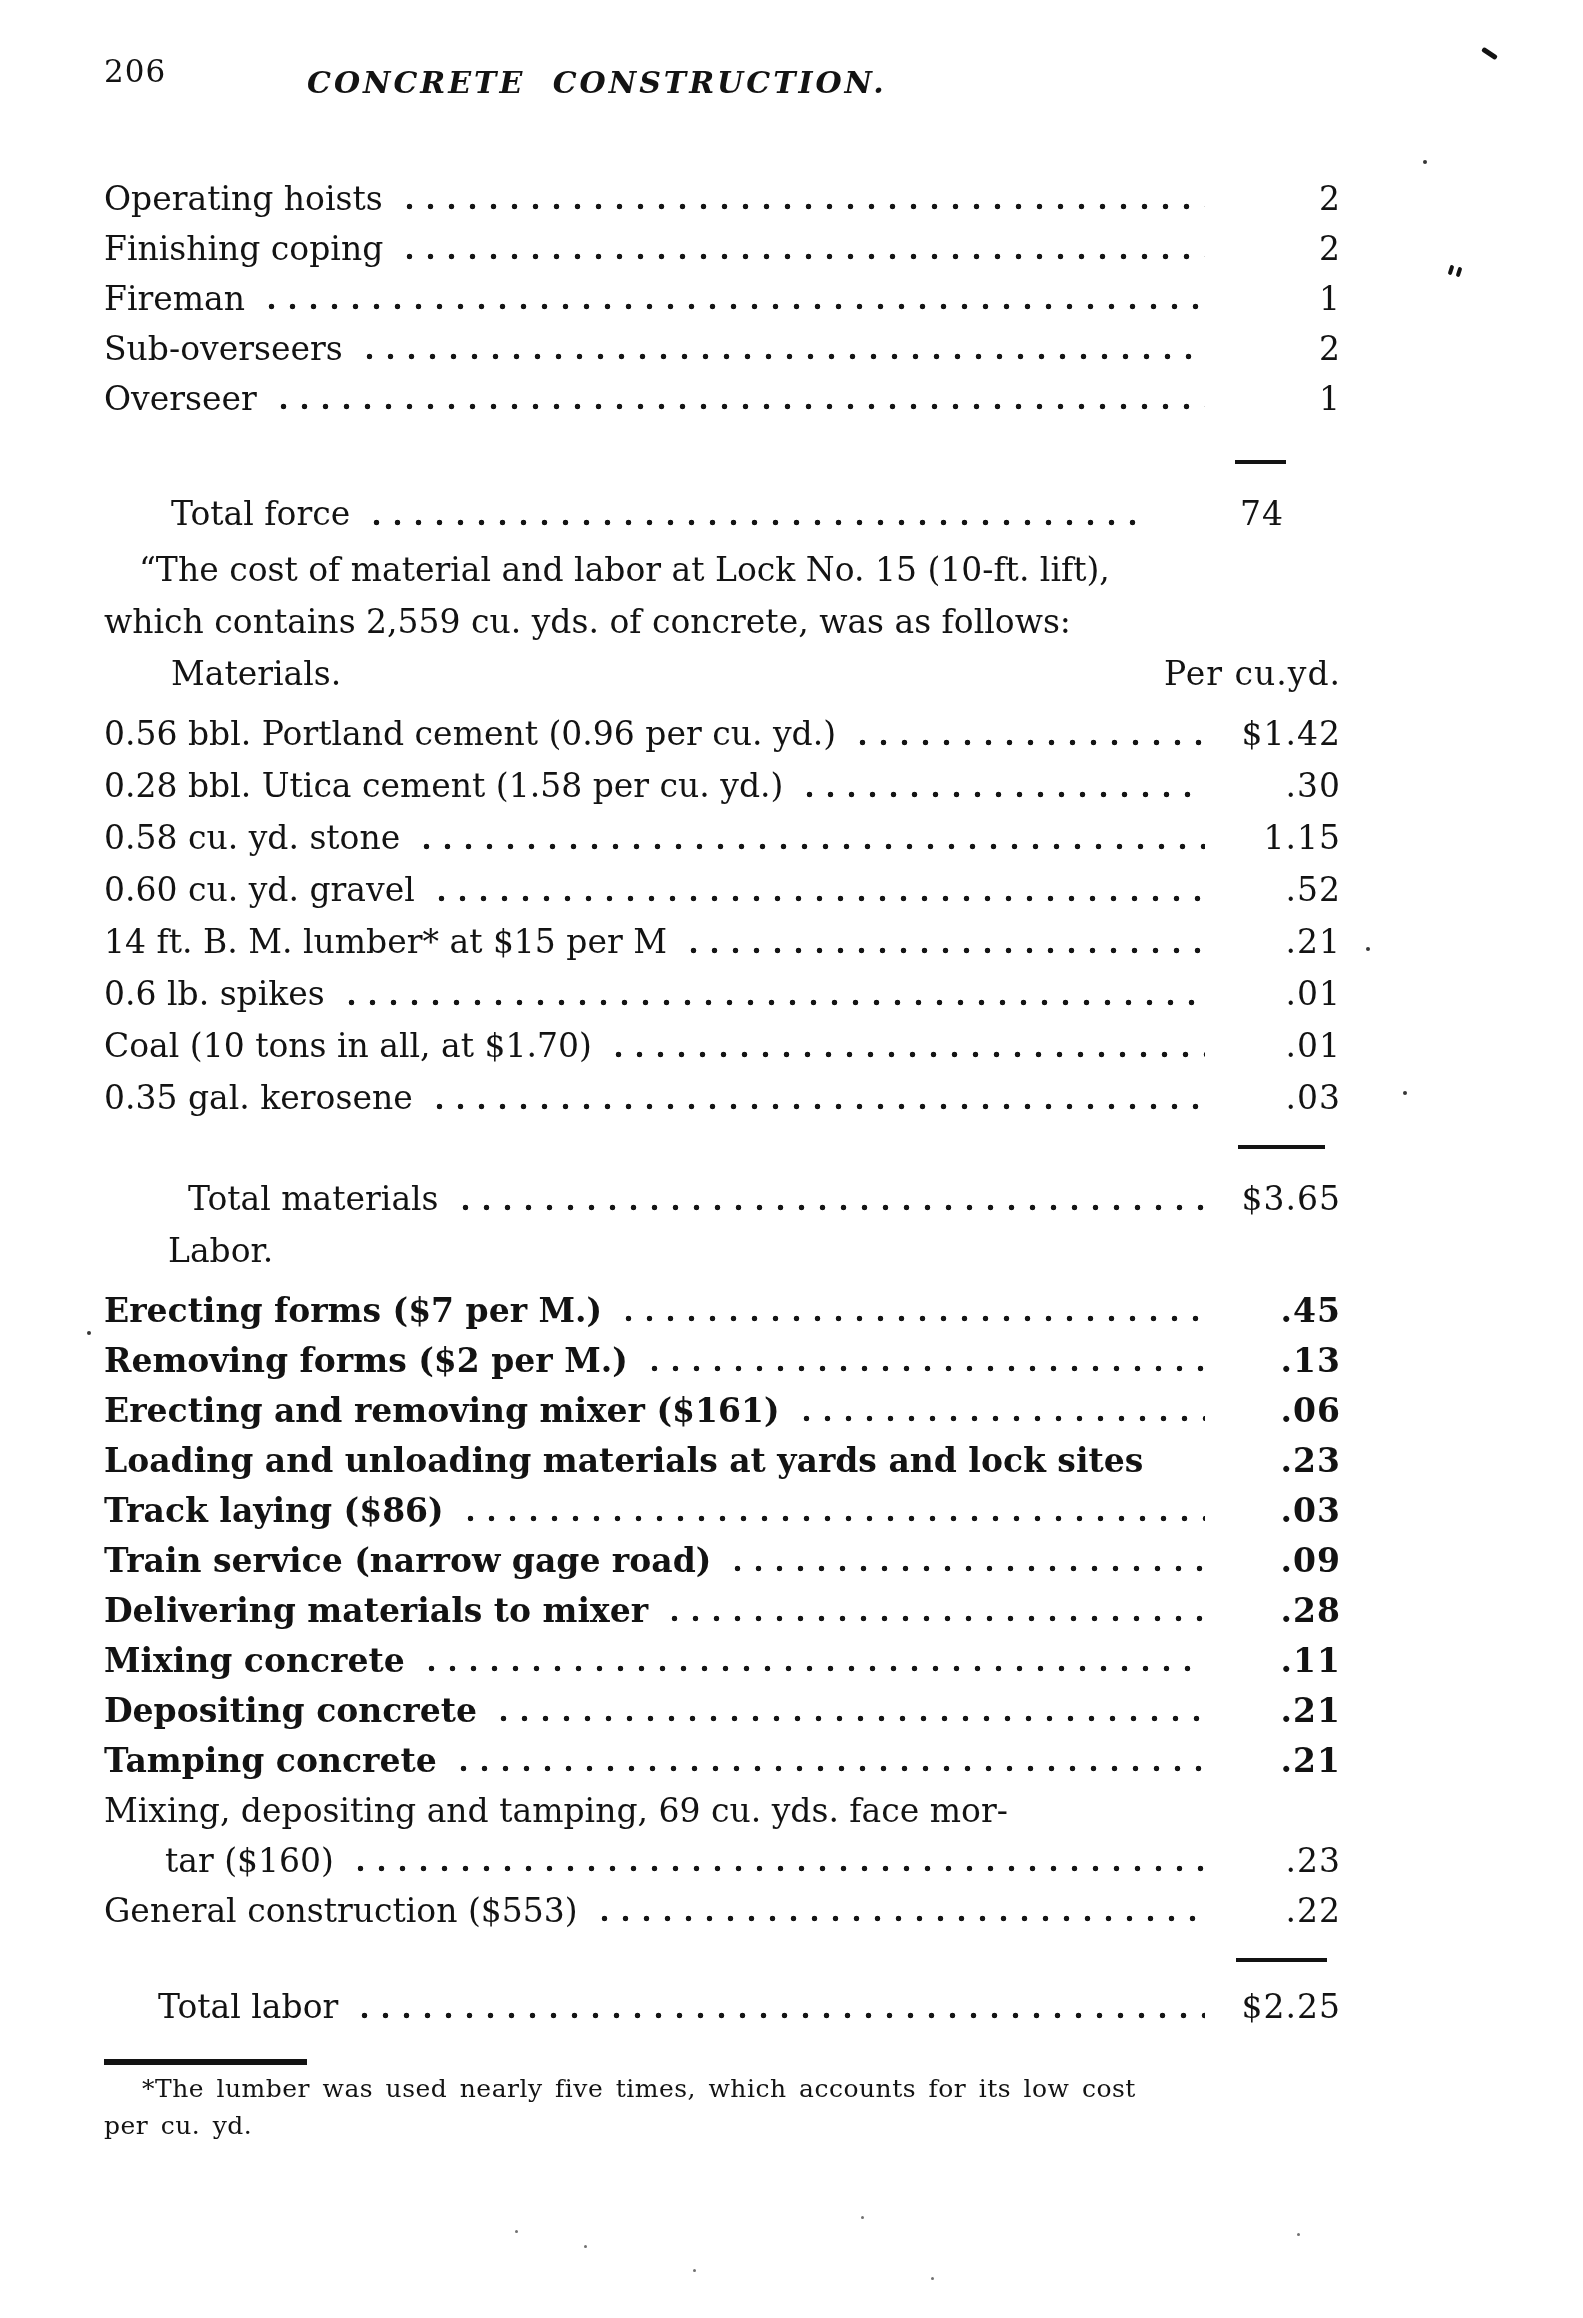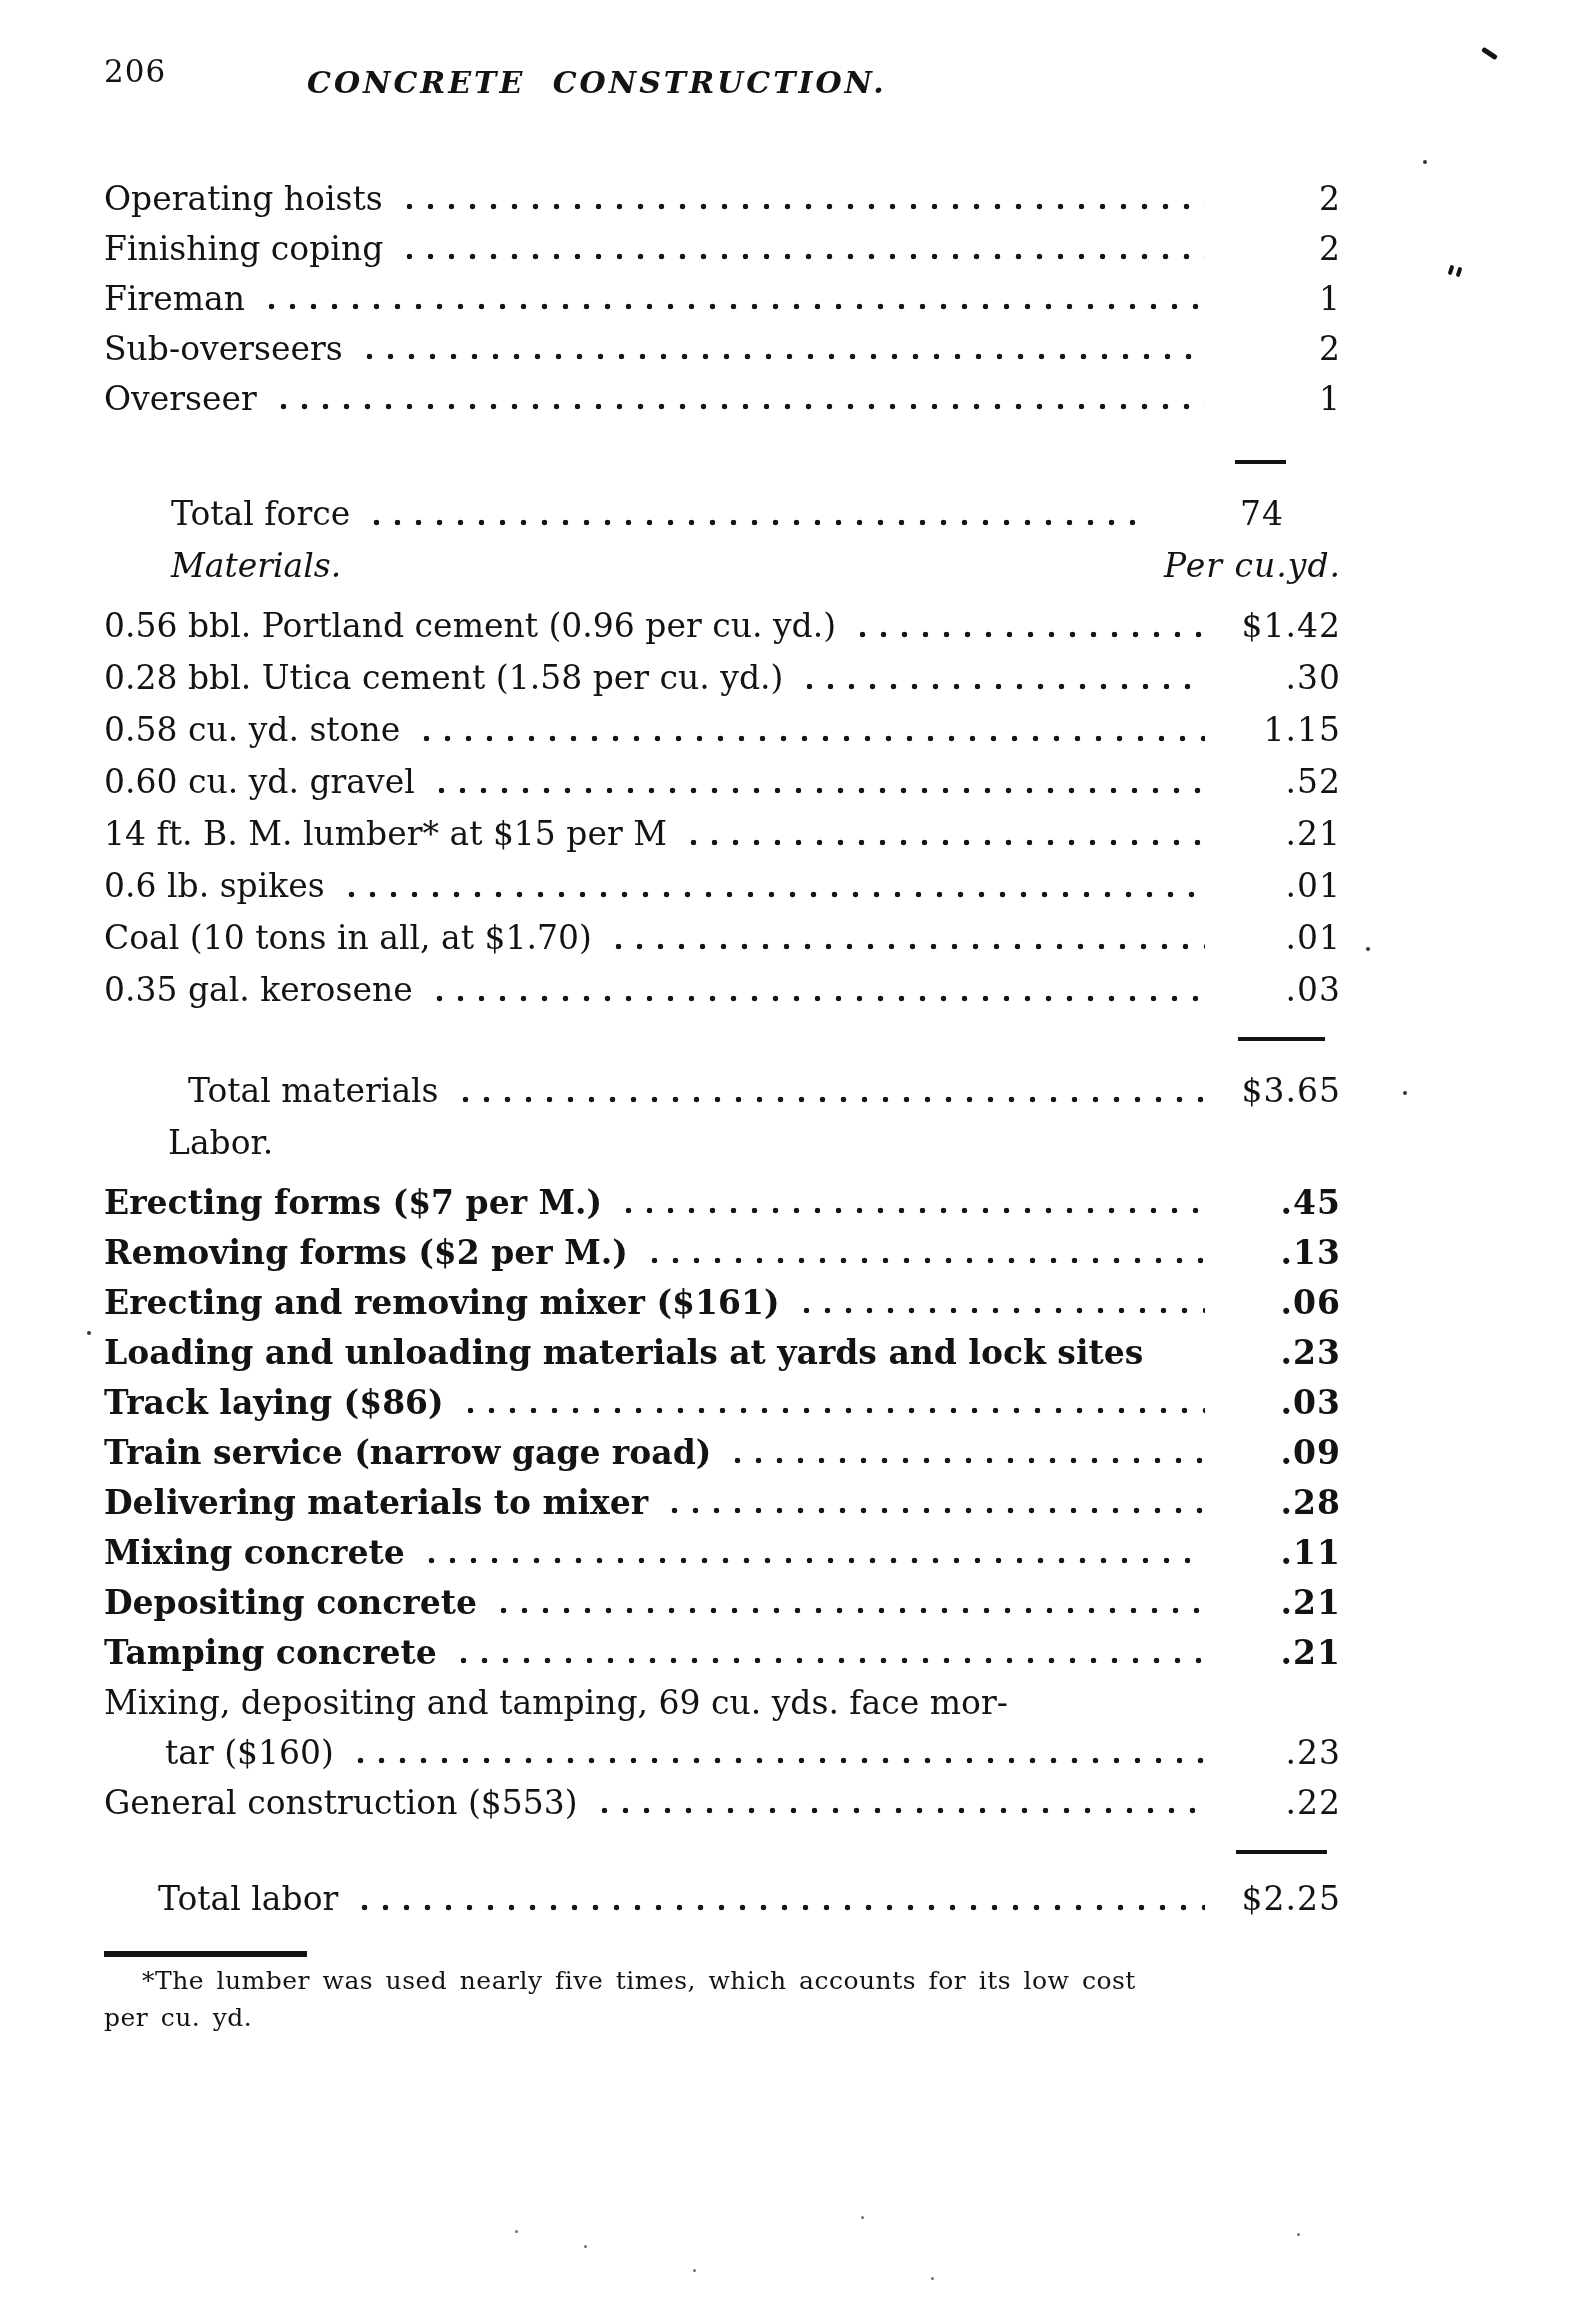--- a/index.html
+++ b/index.html
@@ -60,21 +60,21 @@
   .sum-rule.force .line{width:51px;margin-right:55px;}
   .row.total-force{margin-top:10px;height:52px;line-height:52px;}
   .row.total-force .label{padding-left:67px;}
   .row.total-force .val{padding-right:57px;}
   .intro{
     margin:4px 0 0 0;font-size:33px;line-height:52px;
   }
   .intro .l1{text-indent:35px;}
   .col-headers{
     display:flex;align-items:baseline;
-    height:51px;font-size:33px;line-height:51px;font-style:italic;
+    height:51px;font-size:33px;line-height:51px;
   }
   .col-headers .label{padding-left:67px;}
   .col-headers .unit{margin-left:auto;letter-spacing:1px;}
   .materials-rows{margin-top:9px;}
   .materials-rows .row{height:52px;line-height:52px;}
   .sum-rule.materials{margin-top:8px;height:30px;}
   .sum-rule.materials .line{width:87px;margin-right:16px;}
   .row.total-materials{margin-top:11px;height:52px;line-height:52px;}
   .row.total-materials .label{padding-left:84px;}
   .section-heading{
@@ -148,20 +148,24 @@
   <div class="sum-rule force">
       <span class="line"></span>
     </div>
 
   <div class="row total-force">
     <span class="label">Total force</span>
     <span class="leader"></span>
     <span class="val">74</span>
   </div>
 
+  <div class="intro">
+    <div class="l1">“The cost of material and labor at Lock No. 15 (10-ft. lift),</div>
+    <div class="l2">which contains 2,559 cu. yds. of concrete, was as follows:</div>
+  </div>
 
   <div class="col-headers">
     <span class="label">Materials.</span>
     <span class="unit">Per cu.yd.</span>
   </div>
 
   <div class="materials-rows">
     <div class="row">
       <span class="label">0.56 bbl. Portland cement (0.96 per cu. yd.)</span>
       <span class="leader"></span>

